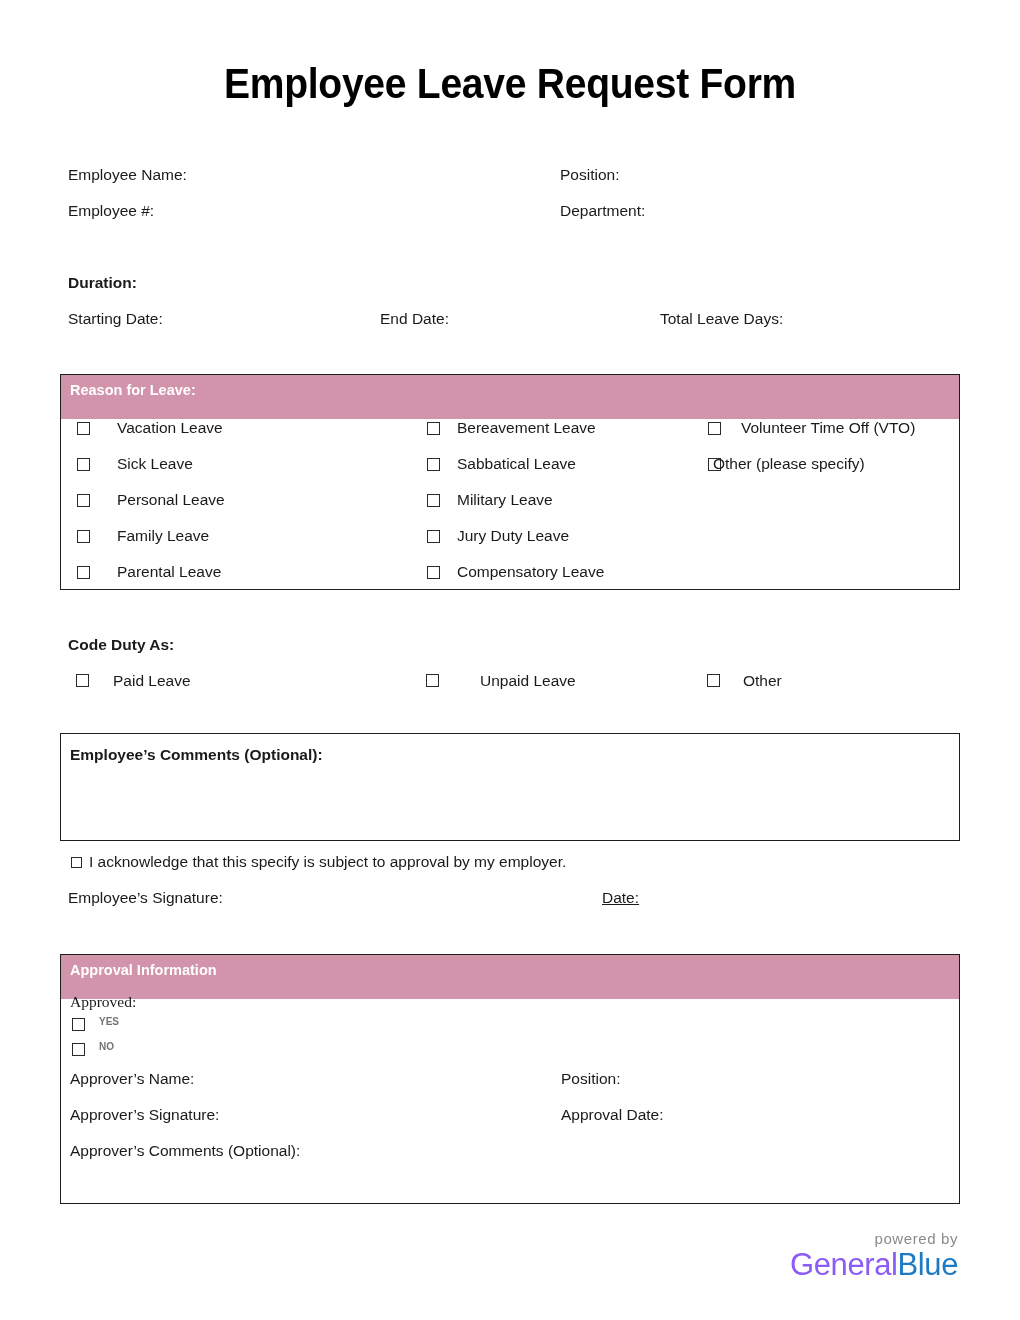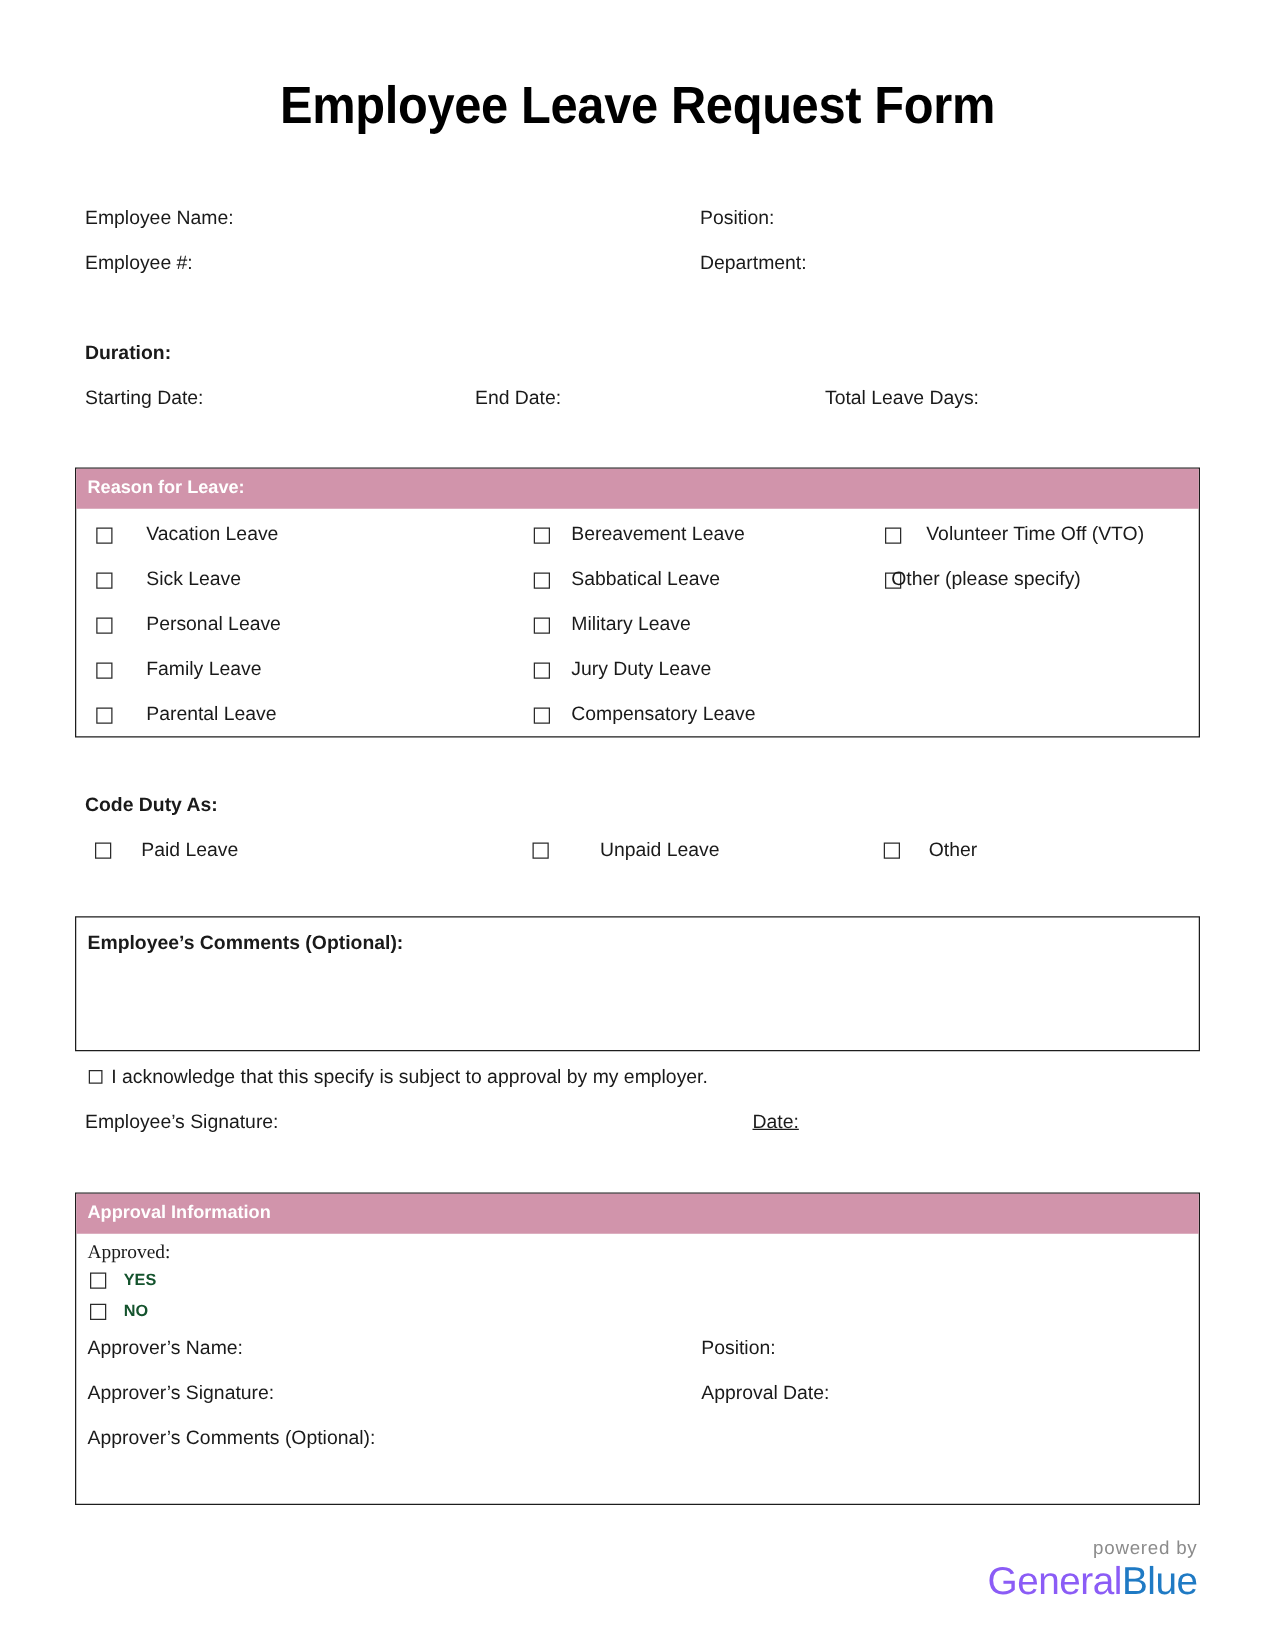--- a/index.html
+++ b/index.html
@@ -74,21 +74,21 @@
     position: absolute;
     border: 1.4px solid #1d1d1d;
     box-sizing: border-box;
     background: #ffffff;
   }
   .pink-bar {
     position: absolute;
     left: 0;
     top: 0;
     right: 0;
-    height: 32px;
+    height: 44px;
     background: #d194ab;
     box-sizing: border-box;
   }
   .pink-bar-title {
     position: absolute;
     left: 9px;
     top: 7px;
     font-size: 14.5px;
     font-weight: bold;
     color: #ffffff;
@@ -99,23 +99,23 @@
   .cb-row-label {
     position: absolute;
     font-size: 15.5px;
     color: #1a1a1a;
     white-space: nowrap;
   }
 
   
   .yn-label {
     position: absolute;
-    font-size: 13px;
+    font-size: 10px;
     font-weight: bold;
-    color: #14532d;
+    color: #737373;
     white-space: nowrap;
   }
 
   
   .footer-logo {
     position: absolute;
     right: 62px;
     bottom: 38px;
     text-align: right;
   }

